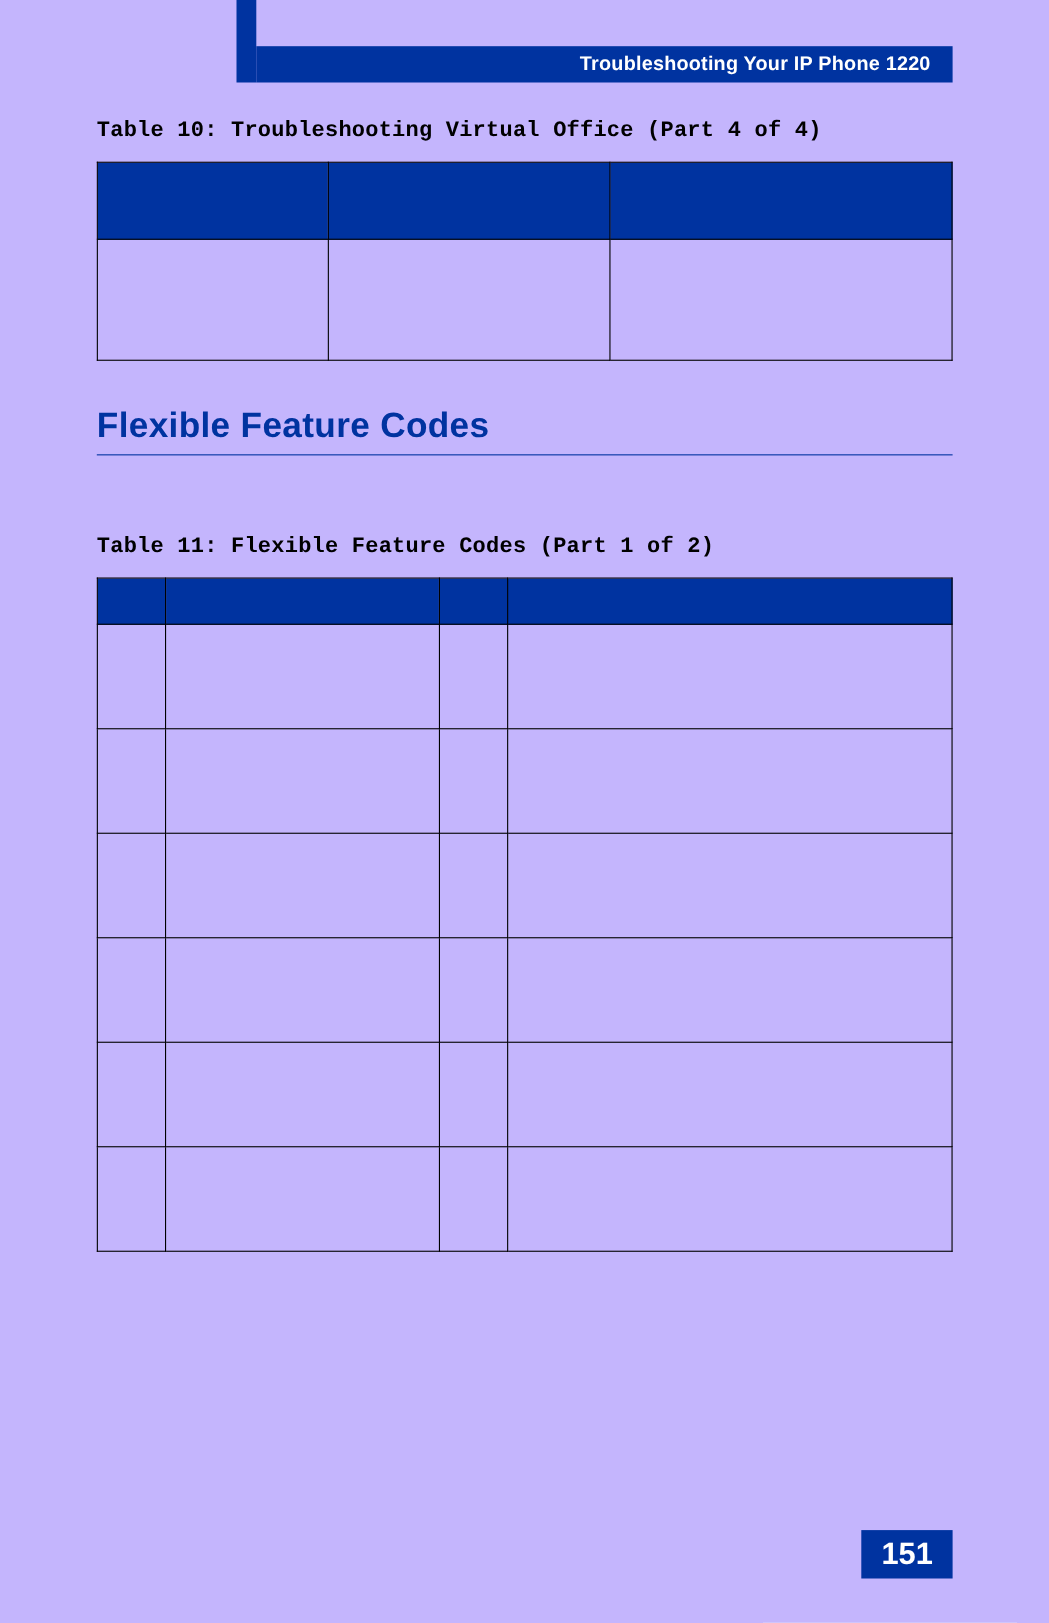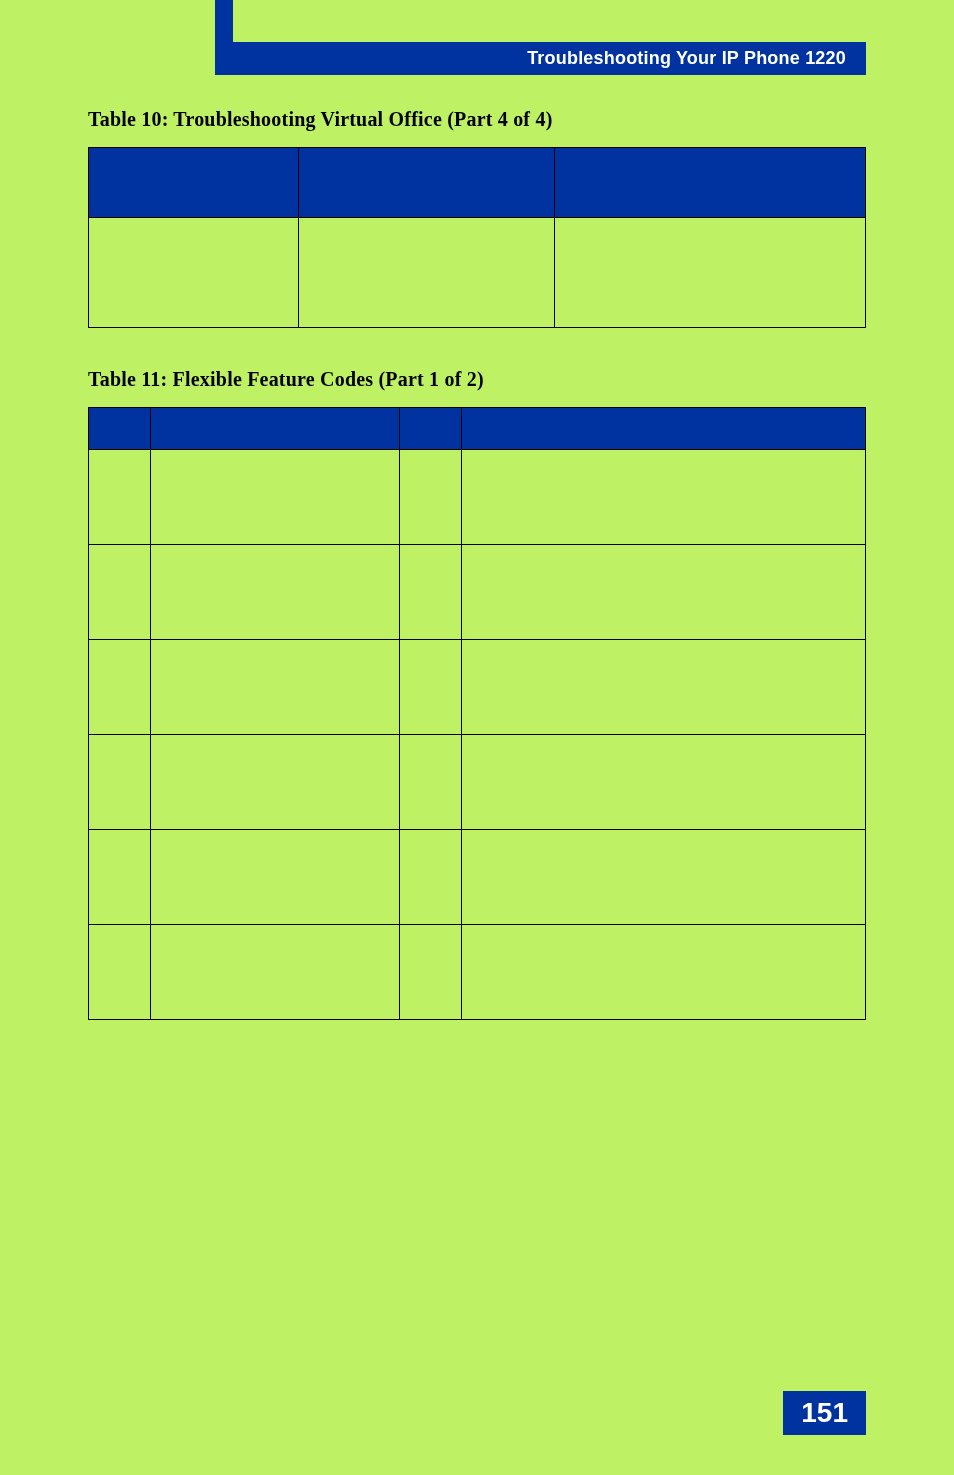--- a/index.html
+++ b/index.html
@@ -4,21 +4,21 @@
   <style>
     * { box-sizing: border-box; margin: 0; padding: 0; }
     body {
       font-family: Arial, Helvetica, sans-serif;
       background: #f5f5f5;
       width: 954px;
       height: 1475px;
       position: relative;
     }
     .page {
-      background: #bef264;
+      background: #c4b5fd;
       width: 954px;
       height: 1475px;
       position: relative;
       padding: 0;
     }
     .side-strip {
       position: absolute;
       left: 215px;
       top: 0;
       width: 18px;
@@ -45,21 +45,21 @@
     .content {
       position: absolute;
       left: 88px;
       right: 88px;
       top: 108px;
     }
     .table-title {
       font-weight: bold;
       font-size: 20px;
       margin-bottom: 16px;
-      font-family: Liberation Serif, serif;
+      font-family: Liberation Mono, monospace;
       letter-spacing: 0.2px;
     }
     table {
       border-collapse: collapse;
       width: 100%;
       margin-bottom: 40px;
     }
     th {
       background: #0033a0;
       border: 1px solid #000;
@@ -122,20 +122,21 @@
       </thead>
       <tbody>
         <tr>
           <td></td>
           <td></td>
           <td></td>
         </tr>
       </tbody>
     </table>
 
+    <div class="section-heading">Flexible Feature Codes</div>
 
     <div class="table-title">Table 11: Flexible Feature Codes  (Part 1 of 2)</div>
     <table class="table2">
       <thead>
         <tr>
           <th></th>
           <th></th>
           <th></th>
           <th></th>
         </tr>

